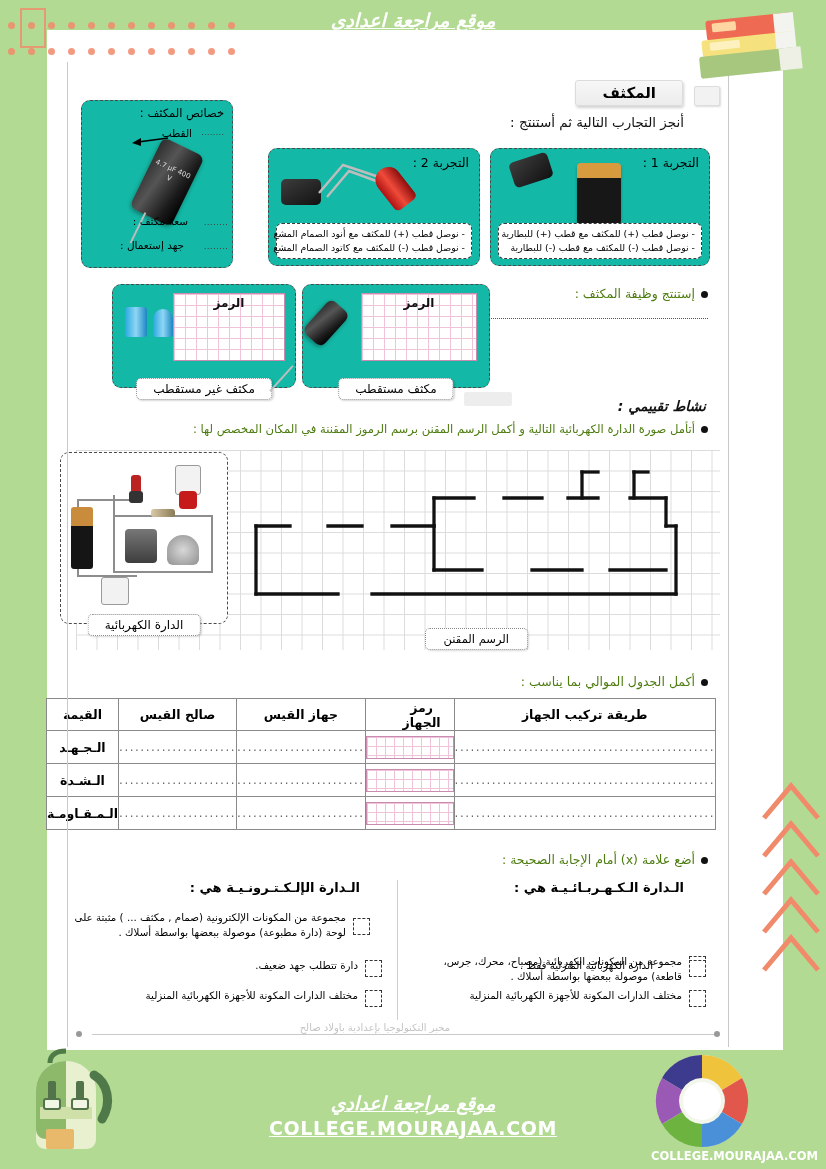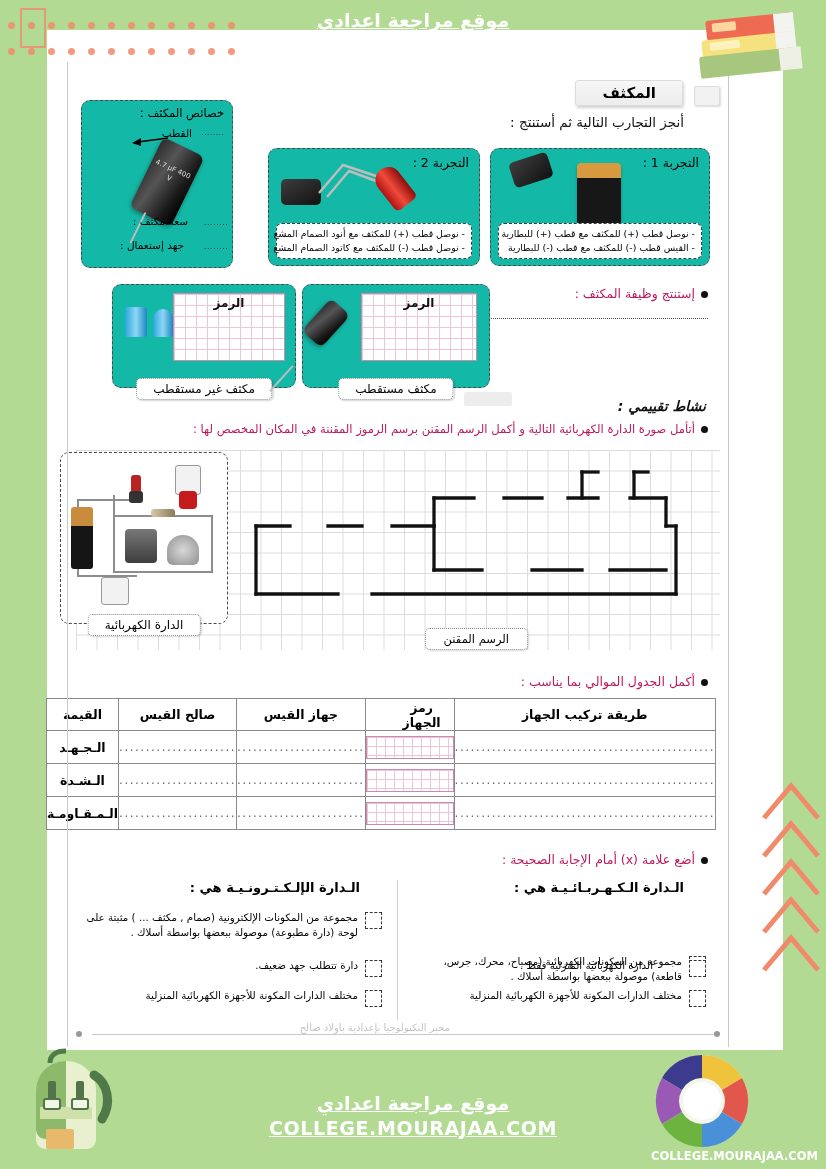--- a/index.html
+++ b/index.html
@@ -41,21 +41,21 @@
   .sq-deco { position: absolute; top: 8px; left: 20px; width: 26px; height: 40px;
              border: 2px solid #f08a6a; opacity: .8; }
 
   
   .banner {
     position: absolute; left: 0; width: 826px; text-align: center;
     color: #ffffff; z-index: 6;
   }
   .banner .ar {
     font-size: 19px; font-weight: bold; text-decoration: underline;
-    letter-spacing: .5px; line-height: 24px;
+    letter-spacing: .5px; line-height: 24px; font-style: italic;
   }
   .banner .en {
     font-size: 19px; font-weight: bold; text-decoration: underline;
     letter-spacing: .6px; line-height: 26px; direction: ltr;
   }
   #header-banner { top: 8px; }
   #footer-banner { bottom: 28px; }
   .footer-url {
     position: absolute; right: 8px; bottom: 6px; color: #ffffff;
     font-size: 11.5px; font-weight: bold; direction: ltr; z-index: 8;
@@ -160,21 +160,21 @@
       linear-gradient(to bottom, #f0c4d8 1px, transparent 1px);
     background-size: 11px 11px;
     border: 1px solid #c98bb0;
   }
   .grid-label {
     position: absolute; top: 2px; left: 0; right: 0; text-align: center;
     font-size: 12px; font-weight: bold; color: #111;
   }
 
   
-  .bullet-line { position: absolute; font-size: 12.5px; color: #be185d; }
+  .bullet-line { position: absolute; font-size: 12.5px; color: #4d7c0f; }
   .bullet-line .dot {
     display: inline-block; width: 7px; height: 7px; border-radius: 50%;
     background: #111; margin-left: 6px; vertical-align: middle;
   }
   .dotted-answer {
     position: absolute; border-bottom: 1.6px dotted #555; height: 1px;
   }
   .section-head {
     position: absolute; font-size: 14px; font-weight: bold; font-style: italic;
     color: #111; letter-spacing: 1px;
@@ -364,21 +364,21 @@
     <div style="position:absolute; right:48px; bottom:16px; font-size:10.5px;">جهد إستعمال :</div>
     <div style="position:absolute; right:4px; bottom:16px; font-size:9.5px; color:#444;">........</div>
   </div>
 
   <div class="dcard" style="right:18px; top:86px; width:220px; height:118px;">
     <div class="exp-label" style="right:10px; top:6px;">التجربة 1 :</div>
     <div class="blk-photo" style="left:20px; top:8px; transform:rotate(-18deg);"></div>
     <div class="batt-photo" style="left:86px; top:14px;"></div>
     <div class="exp-box">
       <p>- نوصل قطب (+) للمكثف مع قطب (+) للبطارية</p>
-      <p>- القيس قطب (-) للمكثف مع قطب (-) للبطارية</p>
+      <p>- نوصل قطب (-) للمكثف مع قطب (-) للبطارية</p>
     </div>
   </div>
 
   <div class="dcard" style="right:248px; top:86px; width:212px; height:118px;">
     <div class="exp-label" style="right:10px; top:6px;">التجربة 2 :</div>
     <div class="blk-photo" style="left:12px; top:30px;"></div>
     <svg style="position:absolute; left:48px; top:8px;" width="76" height="44">
       <path d="M2 36 L26 8 L68 22" stroke="#bdbdbd" stroke-width="2.4" fill="none"></path>
       <path d="M10 40 L32 14 L70 28" stroke="#bdbdbd" stroke-width="2.4" fill="none"></path>
     </svg>
@@ -556,21 +556,21 @@
     <span class="mcq-box"></span>
     <span class="mcq-txt">الدارة الكهربائية المنزلية فقط .</span>
   </div>
   <div class="mcq-opt" style="right:22px; top:926px; width:292px;">
     <span class="mcq-box"></span>
     <span class="mcq-txt">مختلف الدارات المكونة للأجهزة الكهربائية المنزلية</span>
   </div>
 
   <div class="mcq-title" style="right:368px; top:818px;">الـدارة الإلـكـتـرونـيـة هي :</div>
 
-  <div class="mcq-opt" style="right:346px; top:848px; width:296px;">
+  <div class="mcq-opt" style="right:358px; top:848px; width:296px;align-items:center;">
     <span class="mcq-box"></span>
     <span class="mcq-txt">مجموعة من المكونات الإلكترونية (صمام , مكثف ... ) مثبتة على لوحة (دارة مطبوعة) موصولة ببعضها بواسطة أسلاك .</span>
   </div>
   <div class="mcq-opt" style="right:346px; top:896px; width:296px;">
     <span class="mcq-box"></span>
     <span class="mcq-txt">دارة تتطلب جهد ضعيف.</span>
   </div>
   <div class="mcq-opt" style="right:346px; top:926px; width:296px;">
     <span class="mcq-box"></span>
     <span class="mcq-txt">مختلف الدارات المكونة للأجهزة الكهربائية المنزلية</span>

